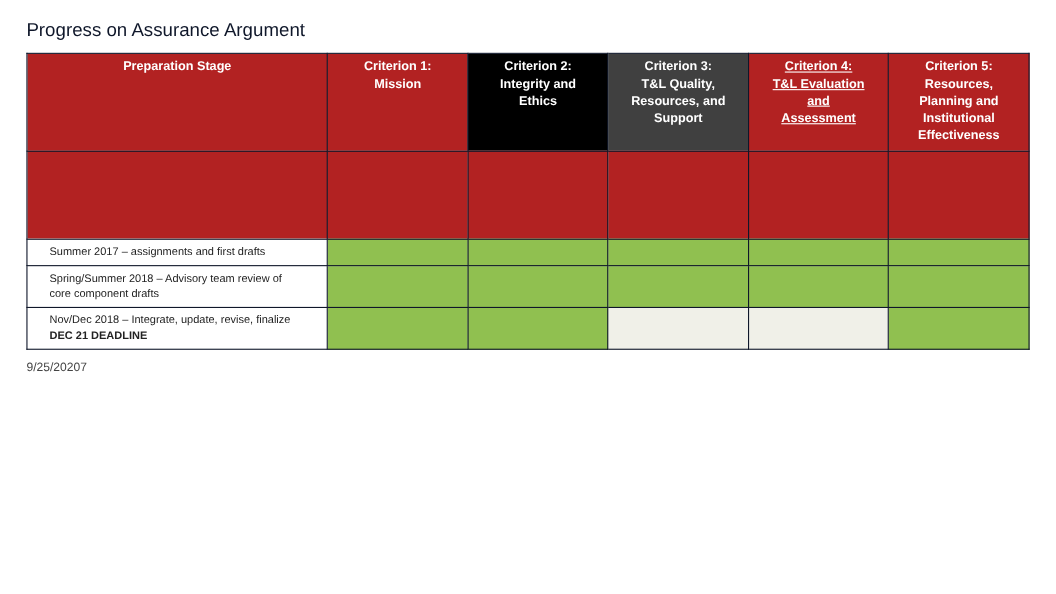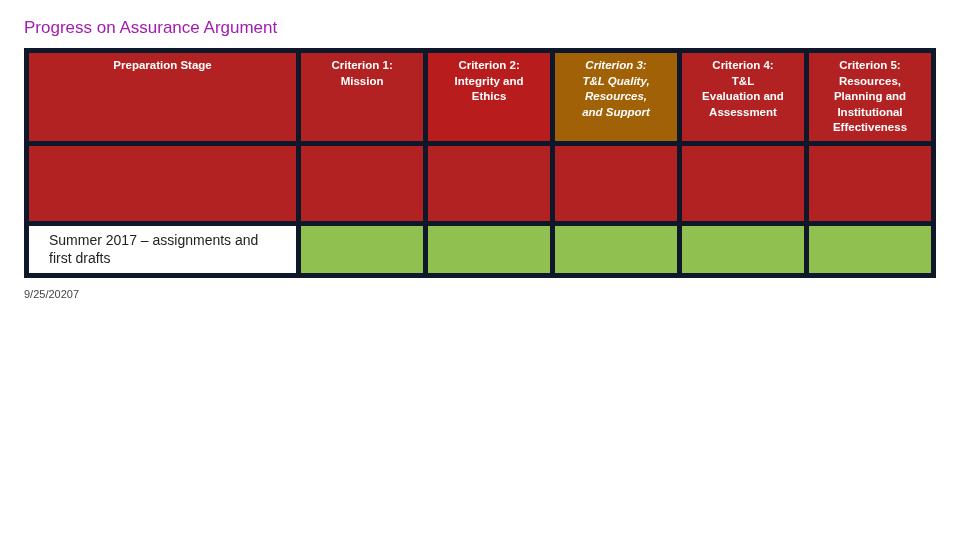--- a/index.html
+++ b/index.html
@@ -9,48 +9,48 @@
       width: 960px;
       min-height: 540px;
       padding: 18px 24px 12px 24px;
       font-size: 12px;
       color: #222;
     }
     h1 {
       font-size: 17px;
       font-weight: normal;
       margin-bottom: 10px;
-      color: #a21caf;
+      color: #0f172a;
     }
     table {
       width: 100%;
       border-collapse: collapse;
       table-layout: fixed;
     }
     th, td {
-      border: 5px solid #0f172a;
+      border: 1px solid #0f172a;
       padding: 5px 20px;
       vertical-align: top;
       font-size: 11.5px;
       line-height: 1.35;
     }
     
     thead tr th {
       background-color: #b22222;
       color: #fff;
       font-weight: bold;
     }
     
     col.col-stage { width: 30%; }
     col.col-crit { width: 14%; }
 
     
     td.stage-label {
       background-color: #fff;
-      font-size: 14px;
+      font-size: 10px;
     }
 
     .footer-row {
       display: flex;
       margin-top: 10px;
       font-size: 11px;
       color: #444;
     }
   </style>
 </head>
@@ -64,42 +64,58 @@
     <col class="col-crit">
     <col class="col-crit">
     <col class="col-crit">
     <col class="col-crit">
     <col class="col-crit">
   </colgroup>
   <thead>
     <tr>
     <th style="background-color: rgb(178, 34, 34);">Preparation Stage</th>
         <th style="background-color: rgb(178, 34, 34); color: rgb(255, 255, 255); margin-top: 12px;">Criterion 1: Mission</th>
-        <th style="background-color: #b91c1c; color: rgb(255, 255, 255); margin-left: 45px;">Criterion 2: Integrity and Ethics</th>
-        <th style="background-color: #a16207; color: rgb(255, 255, 255); font-style: italic;">Criterion 3: T&amp;L Quality, Resources, and Support</th>
-        <th style="background-color: rgb(178, 34, 34); color: rgb(255, 255, 255);">Criterion 4: T&amp;L Evaluation and Assessment</th>
+        <th style="background-color: #000000; color: rgb(255, 255, 255); margin-left: 45px;">Criterion 2: Integrity and Ethics</th>
+        <th style="background-color: #404040; color: rgb(255, 255, 255);">Criterion 3: T&amp;L Quality, Resources, and Support</th>
+        <th style="background-color: rgb(178, 34, 34); color: rgb(255, 255, 255); text-decoration: underline;">Criterion 4: T&amp;L Evaluation and Assessment</th>
         <th style="background-color: rgb(178, 34, 34); color: rgb(255, 255, 255);">Criterion 5: Resources, Planning and Institutional Effectiveness</th>
       </tr>
   </thead>
   <tbody id="table-body">
   <tr>
         <td style="background-color: rgb(178, 34, 34); height: 80px;"></td>
         <td style="background-color: rgb(178, 34, 34);"></td>
         <td style="background-color: rgb(178, 34, 34);"></td>
         <td style="background-color: rgb(178, 34, 34);"></td>
         <td style="background-color: rgb(178, 34, 34);"></td>
         <td style="background-color: rgb(178, 34, 34);"></td>
       </tr>
       <tr>
         <td class="stage-label">Summer 2017 – assignments and first drafts</td>
         <td style="background-color: rgb(144, 192, 80);"></td>
         <td style="background-color: rgb(144, 192, 80);"></td>
         <td style="background-color: rgb(144, 192, 80);"></td>
         <td style="background-color: rgb(144, 192, 80);"></td>
         <td style="background-color: rgb(144, 192, 80);"></td>
       </tr>
+      <tr>
+        <td class="stage-label">Spring/Summer 2018 – Advisory team review of core component drafts</td>
+        <td style="background-color: rgb(144, 192, 80);"></td>
+        <td style="background-color: rgb(144, 192, 80);"></td>
+        <td style="background-color: rgb(144, 192, 80);"></td>
+        <td style="background-color: rgb(144, 192, 80);"></td>
+        <td style="background-color: rgb(144, 192, 80);"></td>
+      </tr>
+      <tr>
+        <td class="stage-label">Nov/Dec 2018 – Integrate, update, revise, finalize<br><strong>DEC 21 DEADLINE</strong></td>
+        <td style="background-color: rgb(144, 192, 80);"></td>
+        <td style="background-color: rgb(144, 192, 80);"></td>
+        <td style="background-color: rgb(240, 240, 232);"></td>
+        <td style="background-color: rgb(240, 240, 232);"></td>
+        <td style="background-color: rgb(144, 192, 80);"></td>
+      </tr>
     </tbody>
 </table>
 
 <div class="footer-row">
   <span>9/25/2020</span>
   <span>7</span>
 </div>
 
 </body></html>

